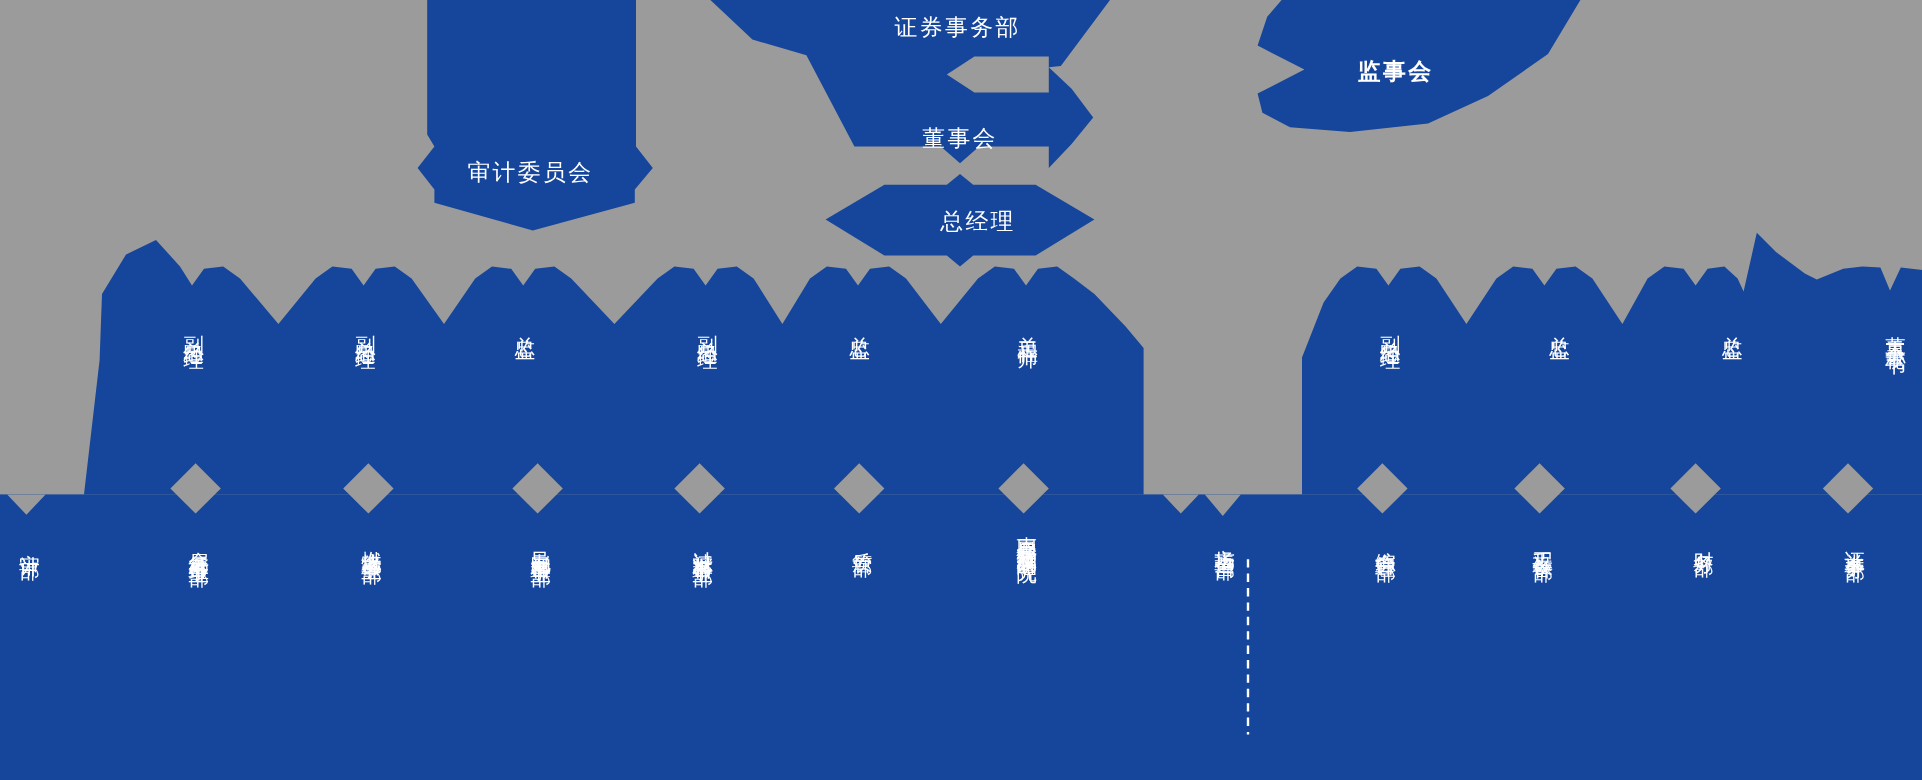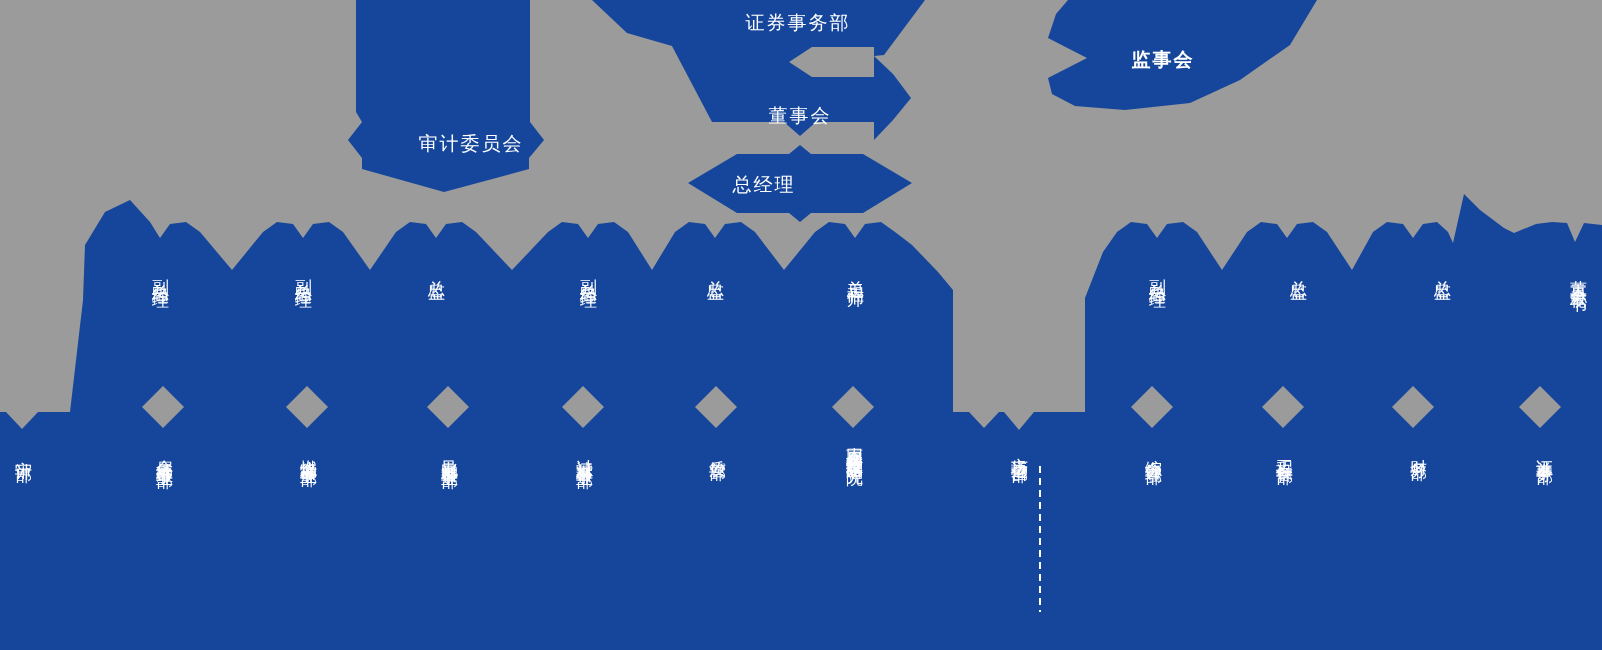--- a/index.html
+++ b/index.html
@@ -88,22 +88,22 @@
 
   <polygon class="cutout" points="6,412 38,412 22,429"></polygon>
   <polygon class="cutout" points="969,412 999,412 984,428"></polygon>
   <polygon class="cutout" points="1004,412 1034,412 1019,430"></polygon>
 
   <line x1="1040" y1="466" x2="1040" y2="612" stroke="var(--white)" stroke-width="2" stroke-dasharray="7 5"></line>
 </svg>
 
 <div class="node-label" style="left:798px;top:10px;">证券事务部</div>
 <div class="node-label" style="left:800px;top:87px;margin-top:16px;">董事会</div>
-<div class="node-label" style="left:764px;top:172px;">总经理</div>
-<div class="node-label" style="left:471px;top:131px;">审计委员会</div>
+<div class="node-label" style="left:815px;top:172px;">总经理</div>
+<div class="node-label" style="left:442px;top:131px;">审计委员会</div>
 <div class="node-label" style="left:1163px;top:47px;font-weight:bold;">监事会</div>
 
 <div class="v-label role" style="left:150px;top:266px;">副总经理</div>
 <div class="v-label role" style="left:293px;top:266px;">副总经理</div>
 <div class="v-label role" style="left:426px;top:266px;">总监</div>
 <div class="v-label role" style="left:578px;top:266px;">副总经理</div>
 <div class="v-label role" style="left:705px;top:266px;">总监</div>
 <div class="v-label role" style="left:845px;top:266px;">总工程师</div>
 <div class="v-label role" style="left:1147px;top:266px;">副总经理</div>
 <div class="v-label role" style="left:1288px;top:266px;">总监</div>

